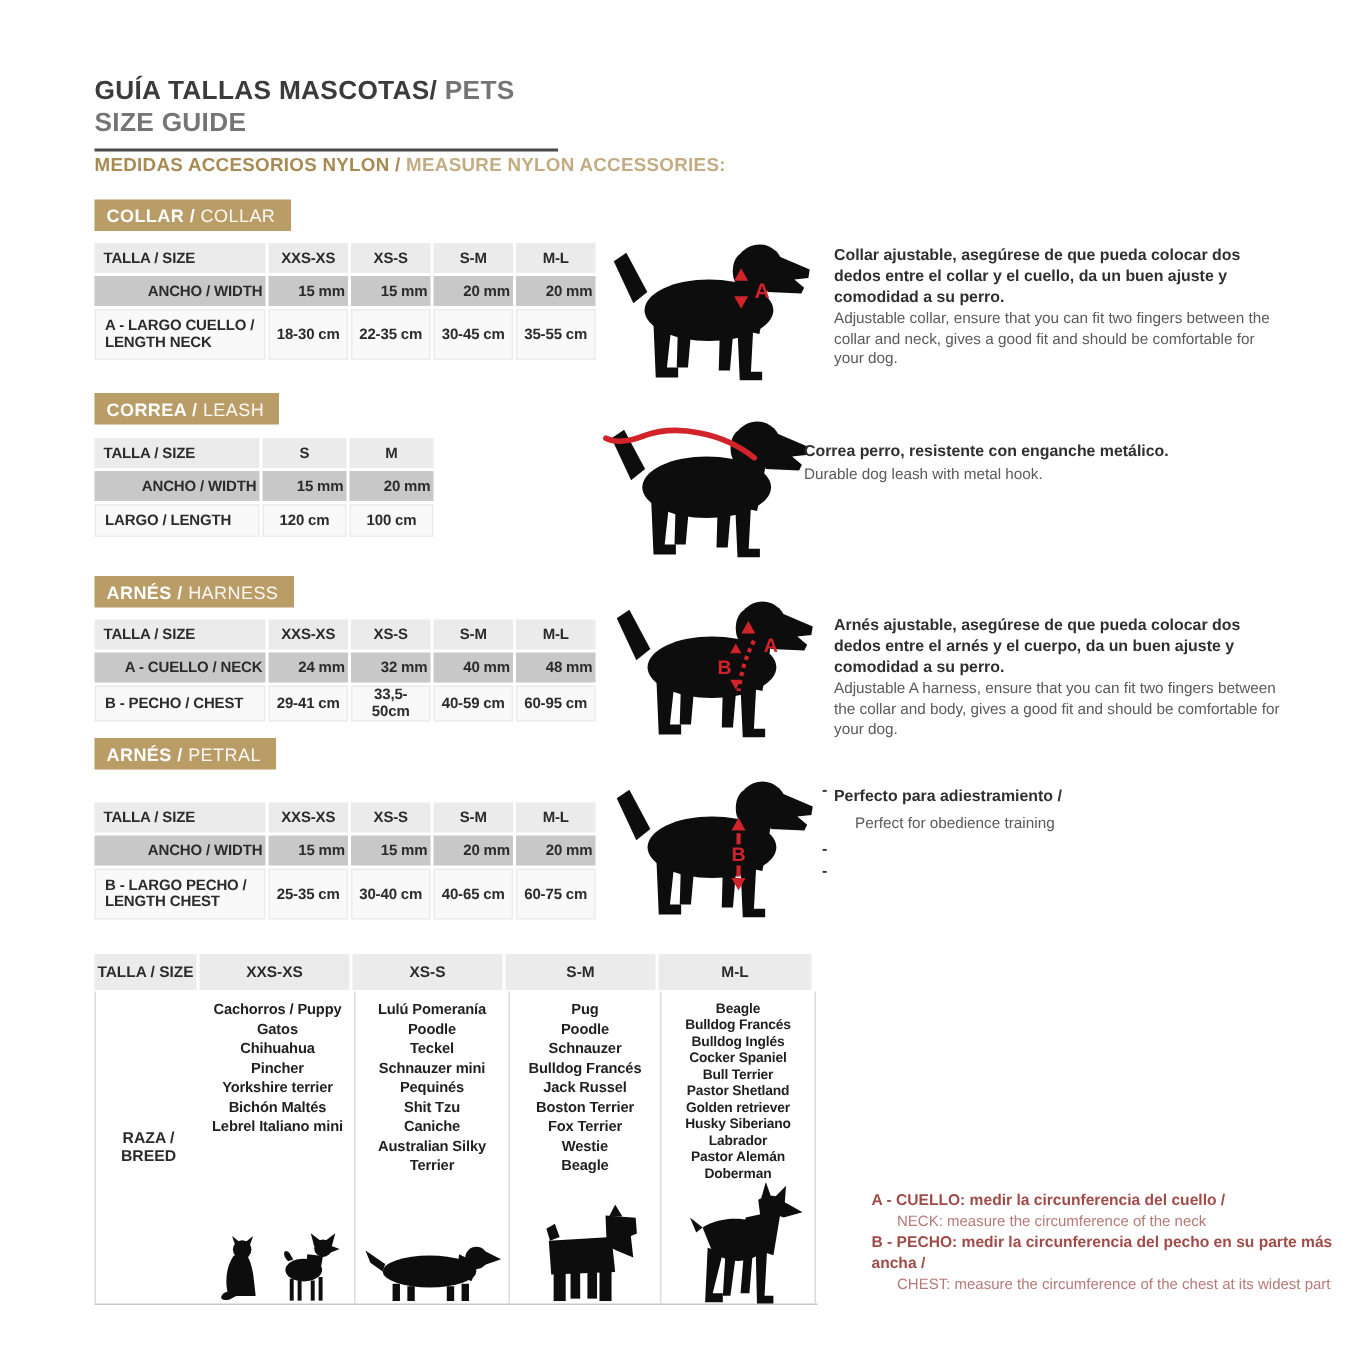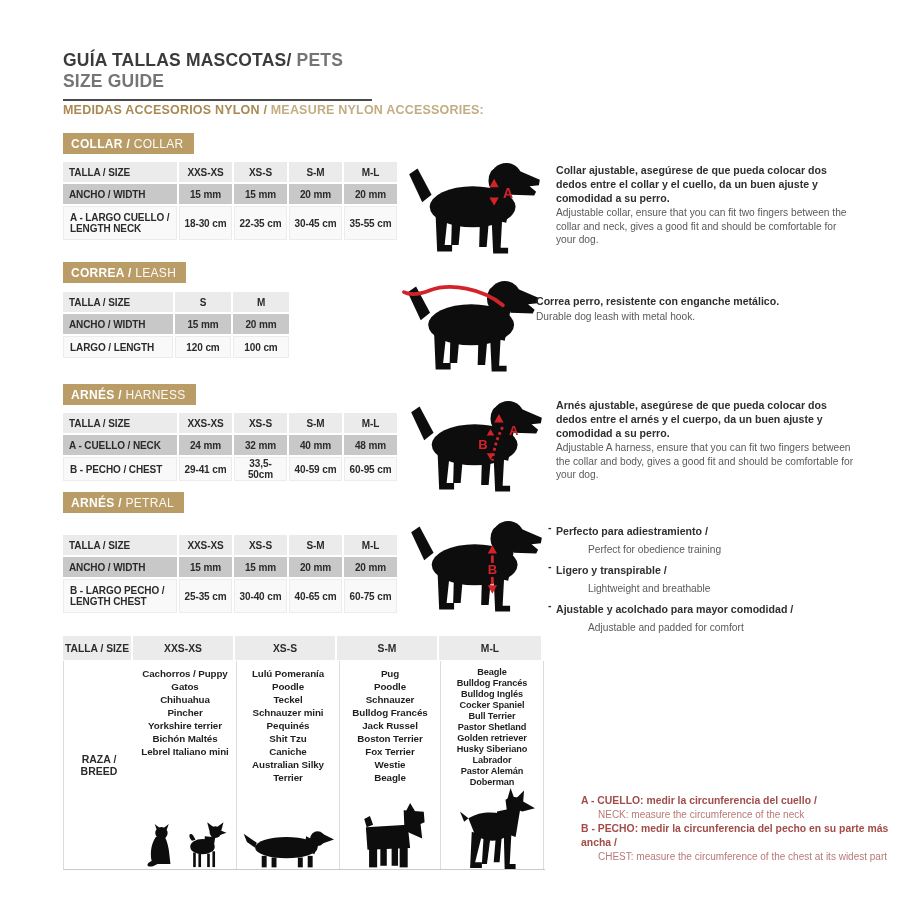--- a/index.html
+++ b/index.html
@@ -21,36 +21,36 @@
 
   
   table.mtable{border-collapse:separate;border-spacing:2px;table-layout:fixed;}
   table.mtable td{font-size:10px;font-weight:bold;color:#2b2b2b;vertical-align:middle;
                   text-align:center;padding:0 2px;height:20px;letter-spacing:-.1px;}
   table.mtable td.lab{text-align:left;padding-left:6px;width:104px;}
   table.mtable td.val{width:47px;}
   table.mtable-sm td.lab{width:100px;}
   table.mtable-sm td.val{width:50px;}
   table.mtable tr.hdr td{background:#ebebeb;}
-  table.mtable tr.mid td{background:#c8c8c8;}
+  table.mtable tr.mid td{background:#c8c8c8;text-align:right;}
   table.mtable tr.lastw td{background:#f9f9f9;border:1px solid #ececec;}
   table.mtable tr.tall td{height:32px;}
   .pre{white-space:pre-line;}
 
   
   .desc{width:300px;}
   .desc .es{font-size:10.6px;font-weight:bold;color:#2f2f2f;line-height:1.3;}
   .desc .en{font-size:10.2px;color:#5a5a5a;line-height:1.3;margin-top:1px;}
 
   
   .bullets{width:310px;}
   .bullet{display:flex;margin-bottom:3px;}
   .bullet .dash{font-weight:bold;color:#2f2f2f;font-size:10.6px;width:8px;}
   .bullet .es{font-size:10.6px;font-weight:bold;color:#2f2f2f;line-height:1.25;}
-  .bullet .en{font-size:10.2px;color:#5a5a5a;line-height:1.25;margin-left:20px;padding-left:12px;}
+  .bullet .en{font-size:10.2px;color:#5a5a5a;line-height:1.25;margin-left:2px;padding-left:12px;}
 
   
   .btable-hdr{display:flex;gap:2px;}
   .btable-hdr .hcell{background:#ebebeb;height:24px;display:flex;align-items:center;
                      justify-content:center;font-size:10.3px;font-weight:bold;}
   .btable-body{display:flex;border-bottom:1px solid #c9c9c9;border-left:1px solid #dcdcdc;
                height:208px;margin-top:1px;}
   .bcol{border-right:1px solid #dcdcdc;display:flex;flex-direction:column;align-items:center;}
   .bcol .list{padding-top:6px;font-size:9.8px;font-weight:bold;color:#1f1f1f;
               line-height:13px;text-align:center;white-space:pre-line;letter-spacing:-.1px;}
@@ -267,21 +267,21 @@
     <use href="#sym-dog"></use>
     <g fill="#d2232a">
       <path d="M108,44 C102,56 99,66 97,80" stroke="#d2232a" stroke-width="3" fill="none" stroke-dasharray="3 3"></path>
       <path d="M104,30 l5,9 h-10 z"></path>
       <path d="M95,46 l4,7 h-8 z"></path>
       <path d="M91,72 h8 l-4,7 z"></path>
       <text class="marker-letter" x="120" y="52" font-size="14" text-anchor="middle" fill="#d2232a">A</text>
       <text class="marker-letter" x="87" y="68" font-size="14" text-anchor="middle" fill="#d2232a">B</text>
     </g>
   </svg>
-  <div class="abs desc" style="left:556px;top:399px">
+  <div class="abs desc" style="left:556px;top:411px">
     <div class="es">Arnés ajustable, asegúrese de que pueda colocar dos dedos entre el arnés y el cuerpo, da un buen ajuste y comodidad a su perro.</div>
     <div class="en">Adjustable A harness, ensure that you can fit two fingers between the collar and body, gives a good fit and should be comfortable for your dog.</div>
   </div>
 
   <div class="abs badge" style="left:63px;top:492px">
     <span>ARNÉS / </span><span class="en">PETRAL</span>
   </div>
   <table class="abs mtable" style="left:61px;top:533px">
     <tbody>
         <tr class="hdr">
@@ -319,27 +319,23 @@
     </g>
   </svg>
   <div class="abs bullets" style="left:548px;top:521px">
     <div class="bullet">
       <span class="dash">-</span>
       <span><span class="es">Perfecto para adiestramiento /</span><br>
       <span class="en">Perfect for obedience training</span></span>
     </div>
     <div class="bullet">
       <span class="dash">-</span>
-      <span><span class="es">Ligero y transpirable /</span><br>
-      <span class="en">Lightweight and breathable</span></span>
     </div>
     <div class="bullet">
       <span class="dash">-</span>
-      <span><span class="es">Ajustable y acolchado para mayor comodidad /</span><br>
-      <span class="en">Adjustable and padded for comfort</span></span>
     </div>
   </div>
 
   <div class="abs" style="left:63px;top:636px;width:482px">
     <div class="btable-hdr">
       <div class="hcell" style="width:68px">TALLA /  SIZE</div>
       <div class="hcell" style="width:100px">XXS-XS</div>
       <div class="hcell" style="width:100px">XS-S</div>
       <div class="hcell" style="width:100px">S-M</div>
       <div class="hcell" style="width:102px">M-L</div>

